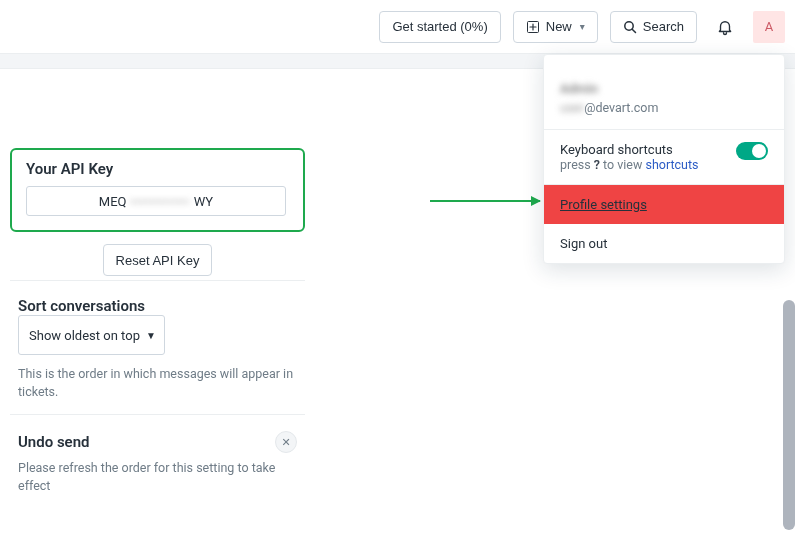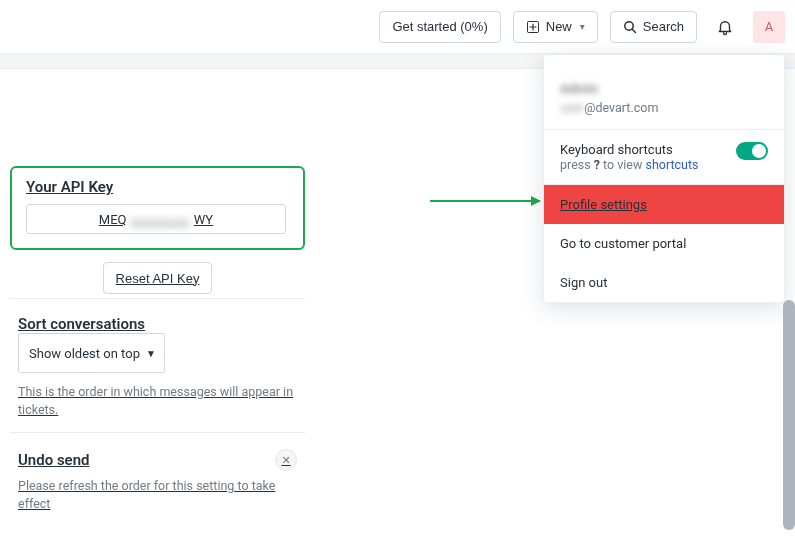--- a/index.html
+++ b/index.html
@@ -63,25 +63,24 @@
   }
   
   .strip {
     height: 15px;
     background: #f3f5f7;
     border-bottom: 1px solid #ebeef0;
   }
   
   .panel {
     position: absolute;
-    top: 166px;
+    top: 148px;
     left: 10px;
     width: 295px;
     font-size: 13px;
-    text-decoration: underline;
   }
   .api-card {
     border: 2px solid #1ea94d;
     border-radius: 6px;
     padding: 10px 14px 14px;
     background: #fff;
   }
   .api-title {
     font-size: 15px;
     font-weight: 600;
@@ -340,20 +339,17 @@
         <span>press </span><b>?</b><span> to view </span><a href="#">shortcuts</a>
       </div>
     </div>
     <div class="switch"></div>
   </div>
   <div class="menu-sep"></div>
   <div class="menu-item active">
     <span>Profile settings</span>
   </div>
   <div class="menu-item">
-    <span>Go to customer portal</span>
-  </div>
-  <div class="menu-item">
     <span>Sign out</span>
   </div>
 </div>
 
 <div class="scrollbar"></div>
 
 </body></html>

